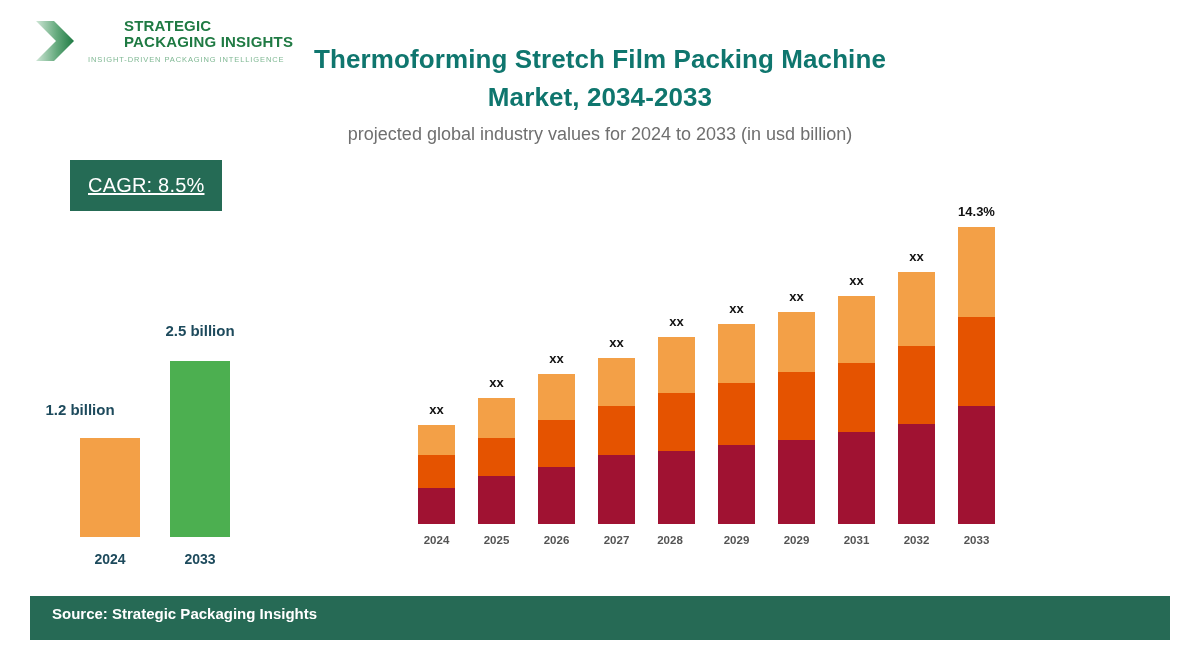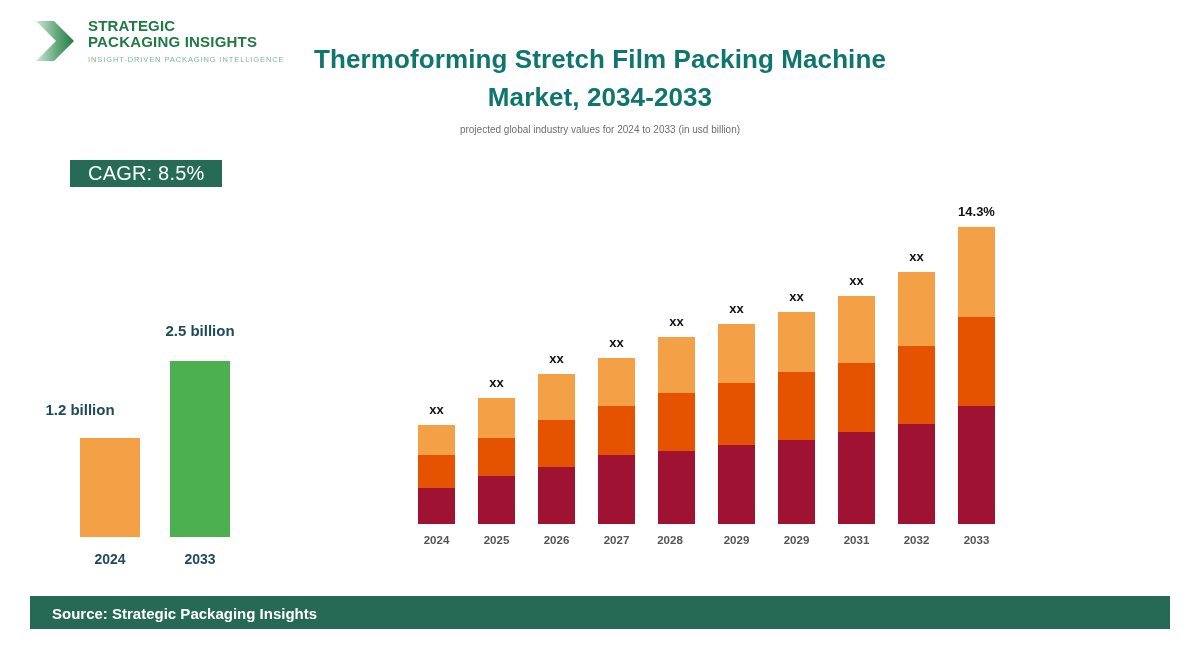--- a/index.html
+++ b/index.html
@@ -40,20 +40,21 @@
     top: 0px;
     width: 164px;
   }
   .logo-line1, .logo-line2 {
     font-size: 15px;
     font-weight: bold;
     letter-spacing: 0.2px;
     color: #1f7a43;
     line-height: 16px;
     white-space: nowrap;
+    margin-left: 36px;
   }
   .logo-line1 { margin-top: 4px; }
   .logo-tag {
     margin-top: 5px;
     font-size: 7.5px;
     letter-spacing: 0.9px;
     color: #7fb893;
     white-space: nowrap;
     font-weight: normal;
   }
@@ -68,37 +69,38 @@
   }
   .chart-title {
     font-size: 26px;
     font-weight: bold;
     color: #0f766e;
     line-height: 38px;
     letter-spacing: 0.1px;
   }
   .chart-subtitle {
     margin-top: 8px;
-    font-size: 10px;
+    font-size: 18px;
     color: #6f6f6f;
     font-weight: normal;
   }
 
   
   .cagr-badge {
     position: absolute;
     left: 70px;
     top: 160px;
-    padding: 2px 18px;
+    padding: 14px 18px;
     background: #256b55;
     color: #ffffff;
     font-size: 20px;
     font-weight: normal;
     letter-spacing: 0.2px;
     white-space: nowrap;
+    text-decoration: underline;
   }
 
   
   .compare-area {
     position: absolute;
     left: 0px;
     top: 300px;
     width: 320px;
     height: 280px;
   }
@@ -159,21 +161,21 @@
     font-weight: bold;
     color: #555555;
   }
 
   
   .footer {
     position: absolute;
     left: 30px;
     top: 596px;
     width: 1140px;
-    height: 33px;
+    height: 44px;
     background: #266a55;
     color: #ffffff;
   }
   .footer-left {
     position: absolute;
     left: 22px;
     top: 0;
     height: 35px;
     line-height: 35px;
     font-size: 15px;

